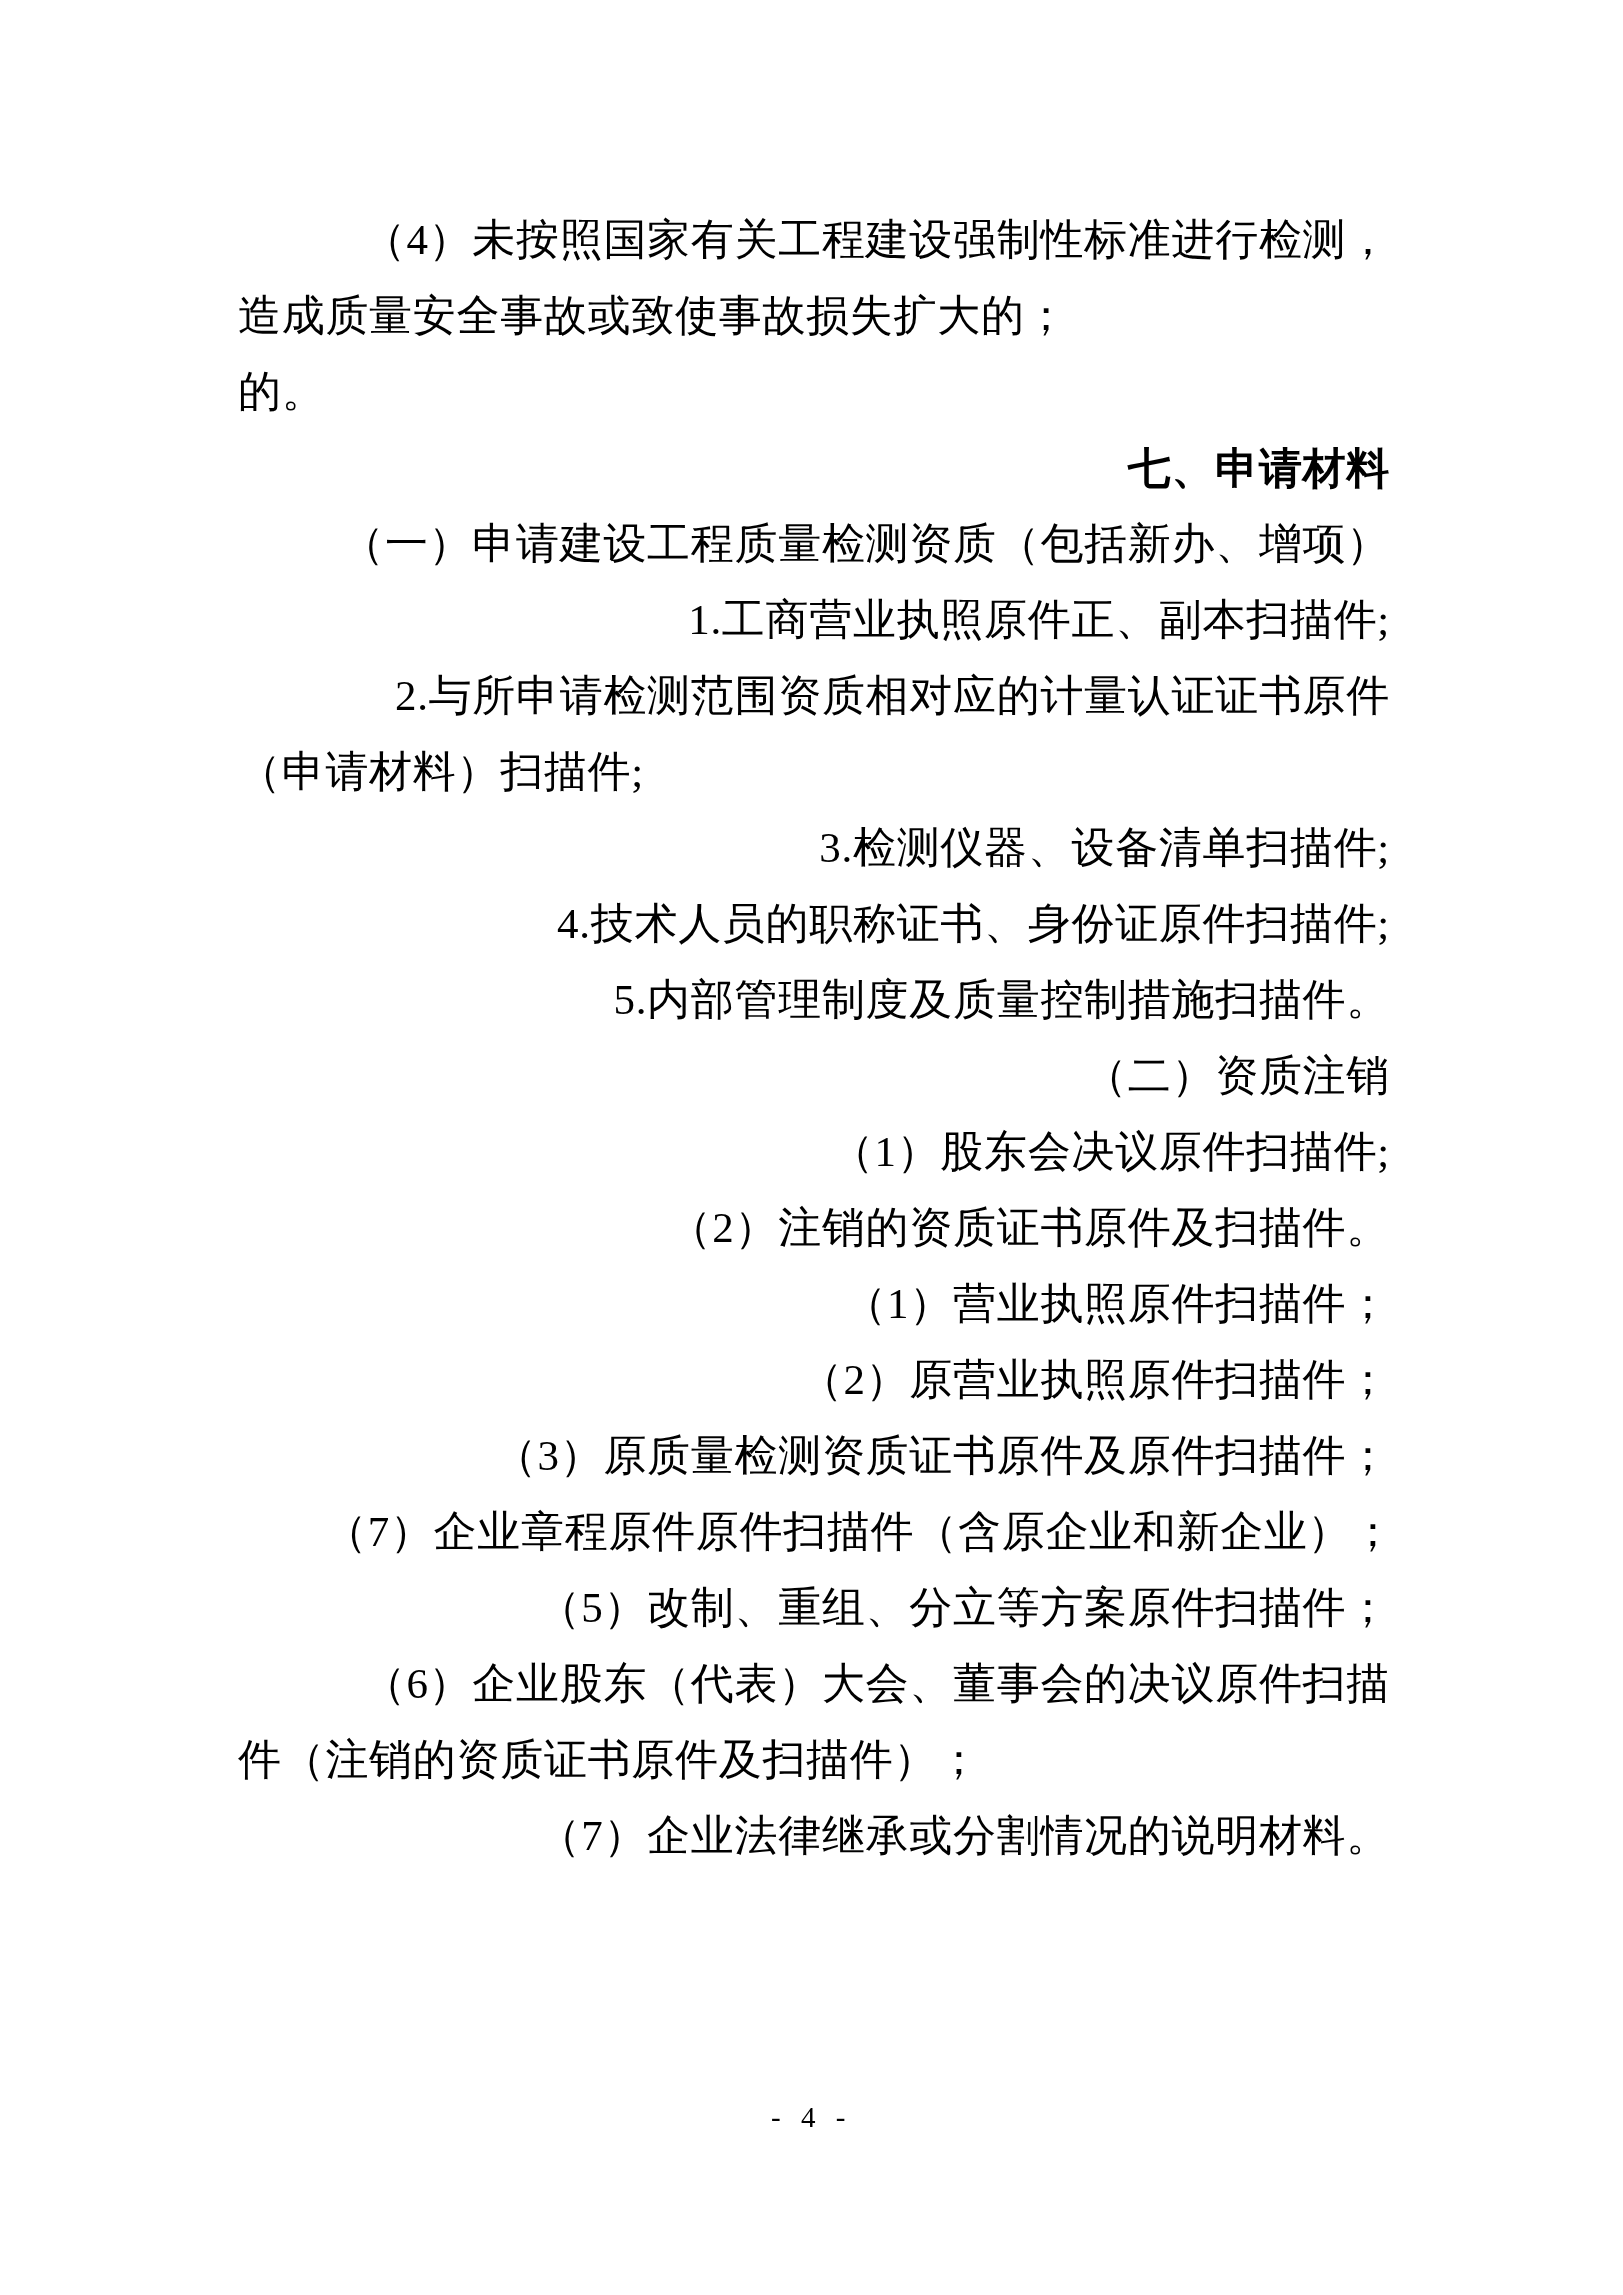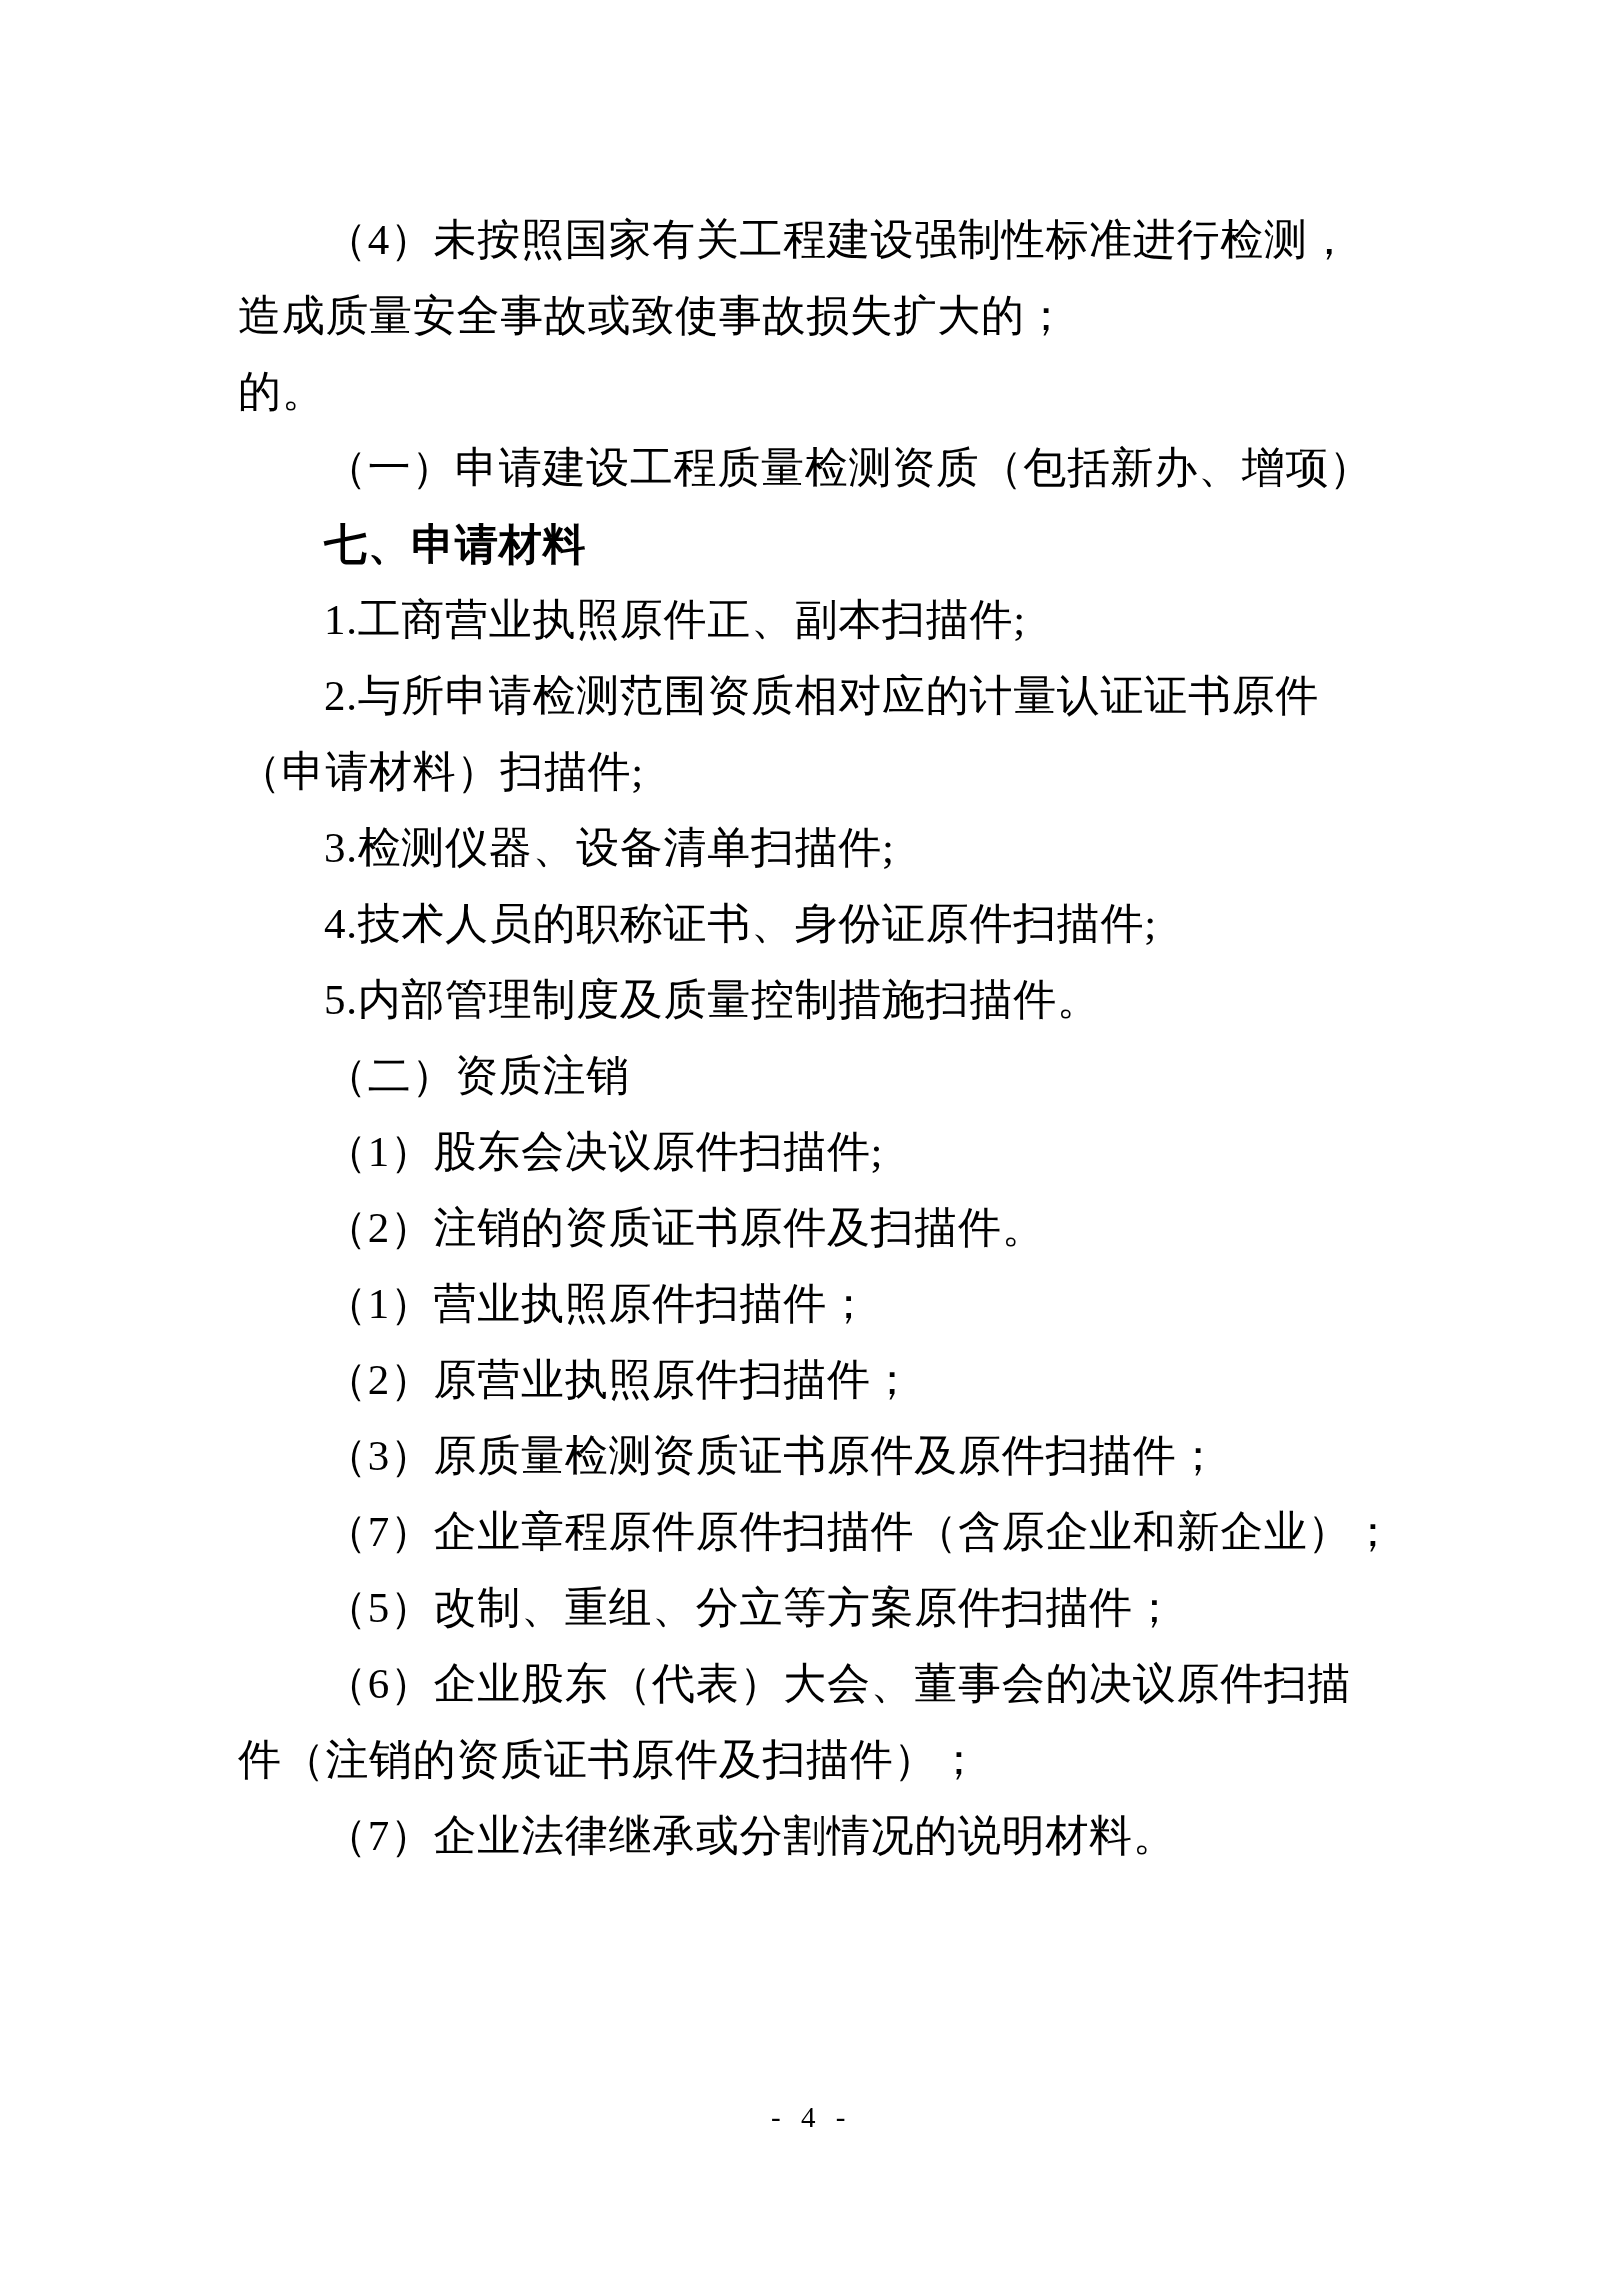--- a/index.html
+++ b/index.html
@@ -25,20 +25,21 @@
     font-family: "Liberation Serif", "DejaVu Serif", serif;
     font-size: 43px;
     line-height: 76px;
     height: 76px;
     letter-spacing: 0.7px;
     white-space: nowrap;
     font-weight: 400;
   }
   .indent {
     padding-left: 86px;
+    text-align: right;
   }
   .heading {
     font-family: "Liberation Sans", "DejaVu Sans", sans-serif;
     font-weight: 700;
   }
   .kaiti {
     font-family: "Liberation Serif", "DejaVu Serif", serif;
   }
   .footer {
     position: absolute;
@@ -54,22 +55,22 @@
   }
 </style>
 </head>
 <body>
 
 <div class="page">
   <div class="text-block">
     <div class="line indent">（4）未按照国家有关工程建设强制性标准进行检测，</div>
     <div class="line">造成质量安全事故或致使事故损失扩大的；</div>
     <div class="line">的。</div>
+    <div class="line indent heading">七、申请材料</div>
     <div class="line indent kaiti">（一）申请建设工程质量检测资质（包括新办、增项）</div>
-    <div class="line indent heading">七、申请材料</div>
     <div class="line indent">1.工商营业执照原件正、副本扫描件;</div>
     <div class="line indent">2.与所申请检测范围资质相对应的计量认证证书原件</div>
     <div class="line">（申请材料）扫描件;</div>
     <div class="line indent">3.检测仪器、设备清单扫描件;</div>
     <div class="line indent">4.技术人员的职称证书、身份证原件扫描件;</div>
     <div class="line indent">5.内部管理制度及质量控制措施扫描件。</div>
     <div class="line indent kaiti">（二）资质注销</div>
     <div class="line indent">（1）股东会决议原件扫描件;</div>
     <div class="line indent">（2）注销的资质证书原件及扫描件。</div>
     <div class="line indent">（1）营业执照原件扫描件；</div>

